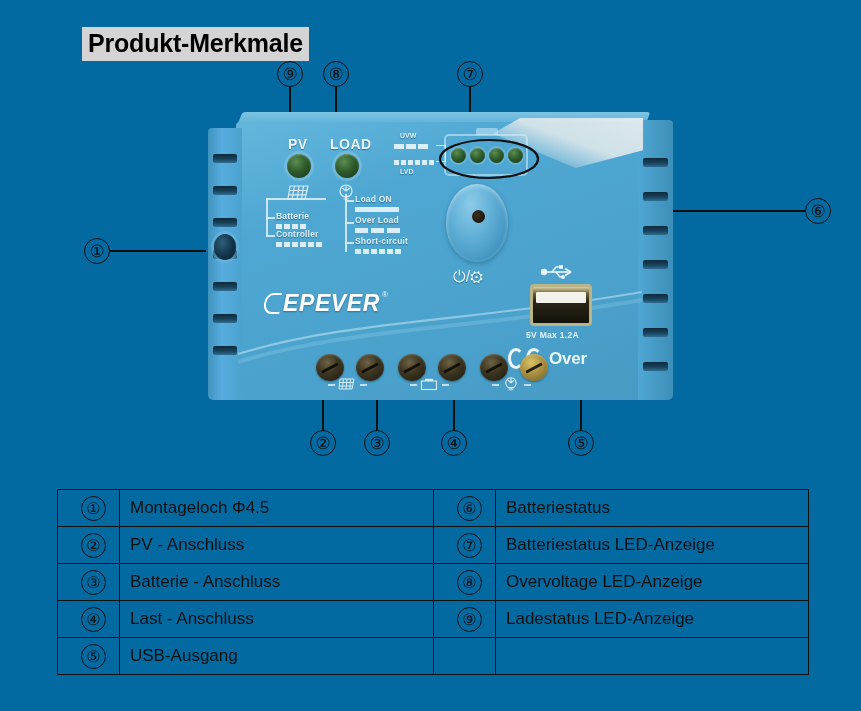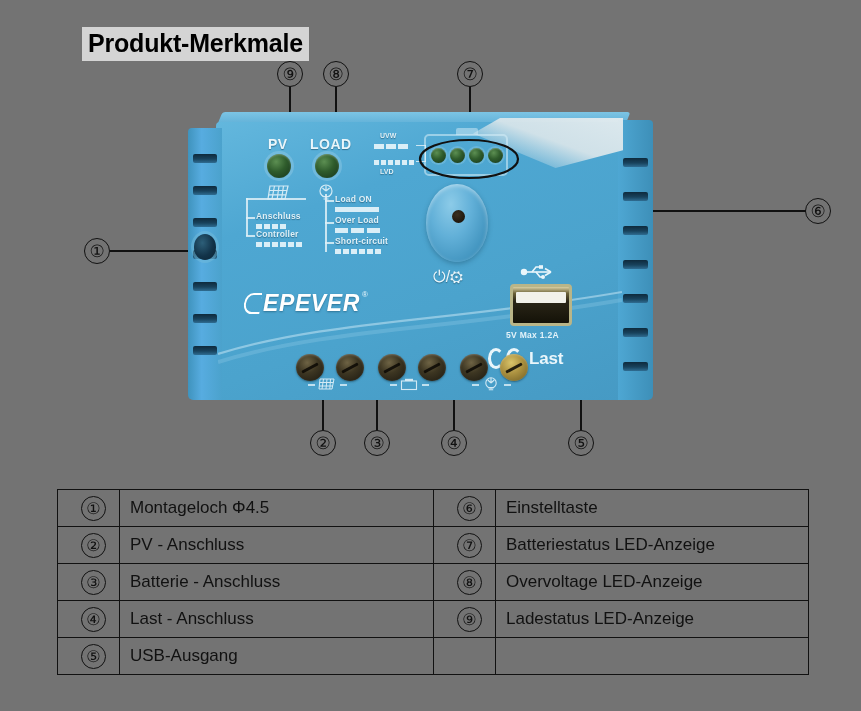--- a/index.html
+++ b/index.html
@@ -3,21 +3,21 @@
 <meta charset="utf-8">
 <style>
   * { box-sizing: border-box; }
   html, body {
     margin: 0; padding: 0;
     width: 861px; height: 711px;
     background: #ffffff;
     font-family: "Liberation Sans", sans-serif;
     overflow: hidden;
   }
-  #page { position: relative; width: 861px; height: 711px; background: #737373; }
+  #page { position: relative; width: 861px; height: 711px; background: #0369a1; }
 
   
   #title {
     position: absolute; left: 82px; top: 27px;
     background: #d4d4d4;
     font-size: 25px; font-weight: bold; color: #000;
     padding: 2px 6px 3px 6px;
     letter-spacing: -0.2px;
     white-space: nowrap;
   }
@@ -35,21 +35,21 @@
     background: transparent;
     line-height: 1;
   }
   .lead { position: absolute; background: #111; }
   .lead.v { width: 2px; }
   .lead.h { height: 2px; }
 
   
   #device {
     position: absolute;
-    left: 188px; top: 112px;
+    left: 208px; top: 112px;
     width: 465px; height: 288px;
   }
   
   #front {
     position: absolute; left: 28px; top: 10px;
     width: 408px; height: 278px;
     background: linear-gradient(160deg,#63b7dd 0%, #4ea7d2 28%, #4ba3cd 62%, #469ac4 100%);
     border-radius: 4px 4px 6px 6px;
   }
   
@@ -410,21 +410,21 @@
     <div class="led small" style="left:300px; top:36px;"></div>
 
     <svg style="position:absolute; left:230px; top:26px;" width="102" height="42">
       <ellipse cx="51" cy="21" rx="49" ry="19" fill="none" stroke="#111" stroke-width="2.2"></ellipse>
     </svg>
 
     <div class="tick" style="left:58px; top:86px; width:1.5px; height:38px;"></div>
     <div class="tick" style="left:58px; top:86px; width:60px; height:1.5px;"></div>
     <div class="tick" style="left:58px; top:105px; width:9px; height:1.5px;"></div>
     <div class="tick" style="left:58px; top:123px; width:9px; height:1.5px;"></div>
-    <span class="panel-txt lbl-sm" style="left:68px; top:99px;">Anschluss</span>
+    <span class="panel-txt lbl-sm" style="left:68px; top:99px;">Batterie</span>
     <span class="panel-txt lbl-sm" style="left:68px; top:117px;">Controller</span>
     <div class="bar-seg" style="left:68px; top:112px; width:6px;"></div>
     <div class="bar-seg" style="left:76px; top:112px; width:6px;"></div>
     <div class="bar-seg" style="left:84px; top:112px; width:6px;"></div>
     <div class="bar-seg" style="left:92px; top:112px; width:6px;"></div>
     <div class="bar-seg" style="left:68px; top:130px; width:6px;"></div>
     <div class="bar-seg" style="left:76px; top:130px; width:6px;"></div>
     <div class="bar-seg" style="left:84px; top:130px; width:6px;"></div>
     <div class="bar-seg" style="left:92px; top:130px; width:6px;"></div>
     <div class="bar-seg" style="left:100px; top:130px; width:6px;"></div>
@@ -472,21 +472,21 @@
     </svg>
     <div id="usb-sock"></div>
     <div id="usb-tongue"></div>
     <span id="usb-spec">5V    Max 1.2A</span>
 
     <div id="certs">
       <div id="ce">
         <div class="ce-c"></div>
         <div class="ce-c"></div>
       </div>
-      <span id="rohs">Last</span>
+      <span id="rohs">Over</span>
     </div>
 
     <div class="screw" style="left:108px; top:242px;">
         <div class="slot"></div>
       </div>
     <div class="screw" style="left:148px; top:242px;">
         <div class="slot"></div>
       </div>
     <div class="screw" style="left:190px; top:242px;">
         <div class="slot"></div>
@@ -531,21 +531,21 @@
     <div class="term-dash" style="left:316px; top:272px;"></div>
 
   </div>
 
   <table id="legend">
     <tbody>
       <tr>
         <td class="num"><span class="numcircle">①</span></td>
         <td class="lbl">Montageloch Φ4.5</td>
         <td class="num"><span class="numcircle">⑥</span></td>
-        <td class="lbl2">Einstelltaste</td>
+        <td class="lbl2">Batteriestatus</td>
       </tr>
       <tr>
         <td class="num"><span class="numcircle">②</span></td>
         <td class="lbl">PV - Anschluss</td>
         <td class="num"><span class="numcircle">⑦</span></td>
         <td class="lbl2">Batteriestatus LED-Anzeige</td>
       </tr>
       <tr>
         <td class="num"><span class="numcircle">③</span></td>
         <td class="lbl">Batterie - Anschluss</td>

